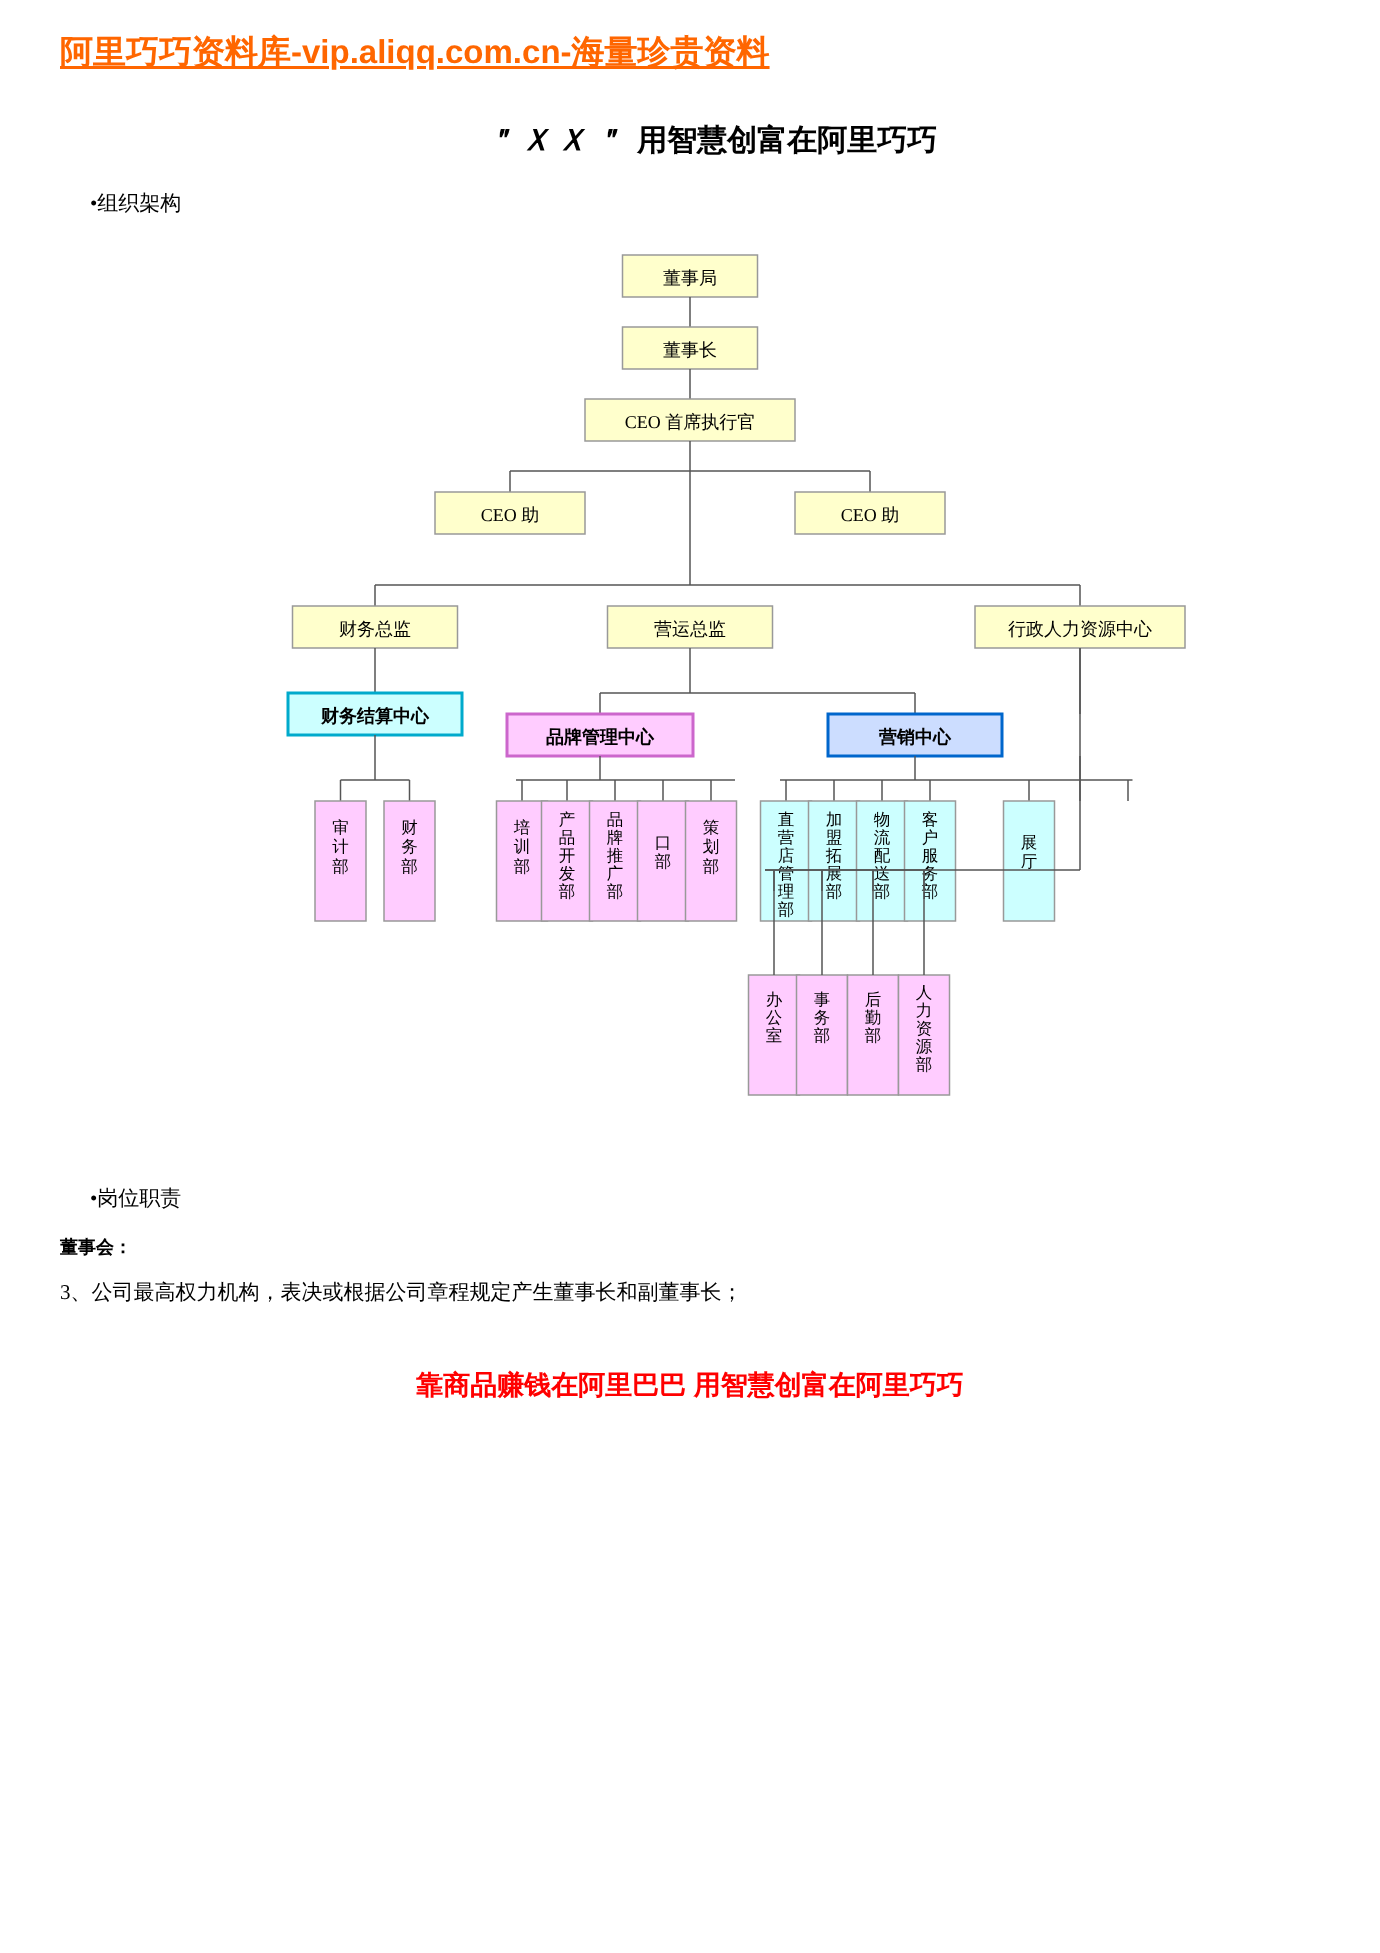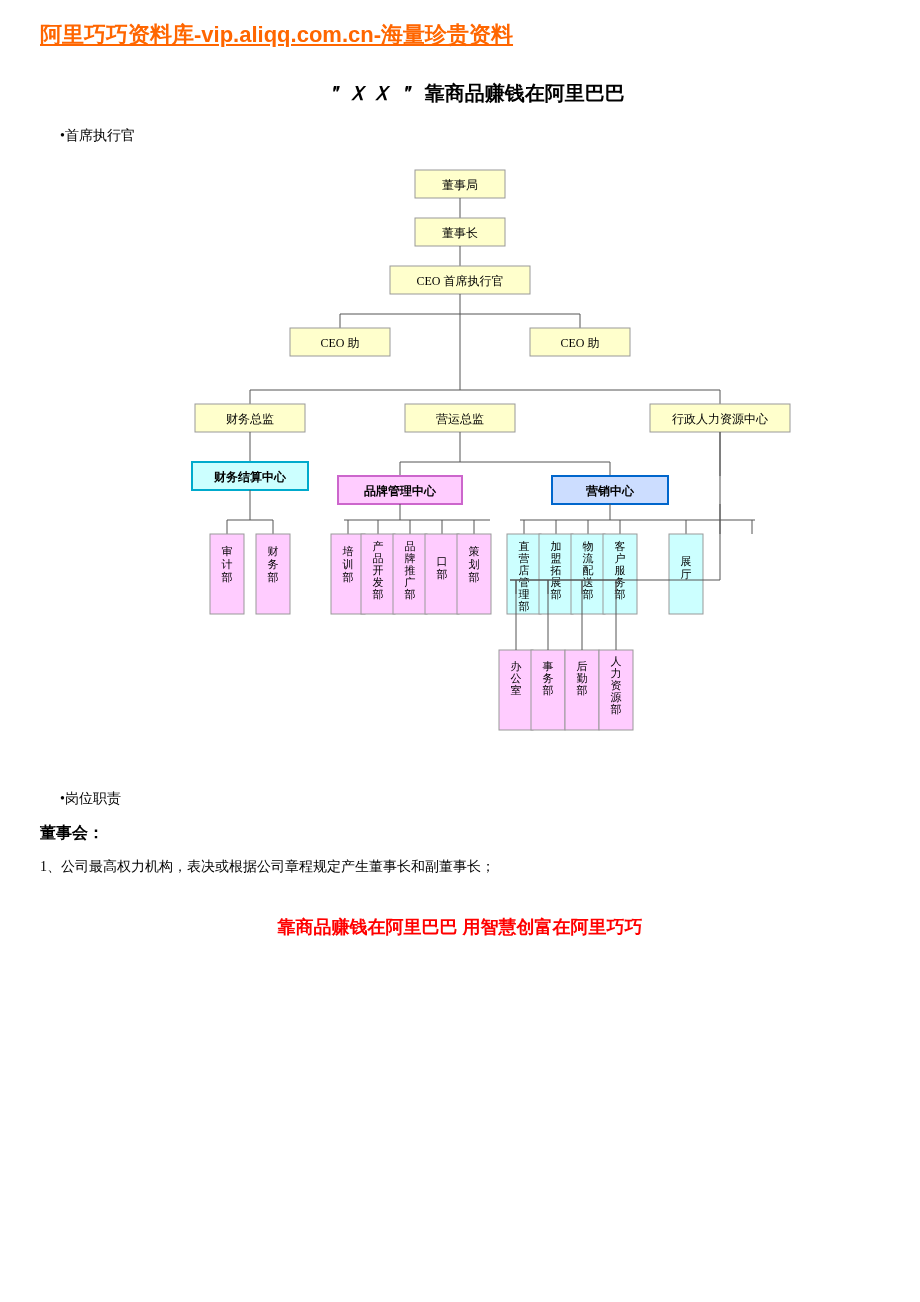--- a/index.html
+++ b/index.html
@@ -48,21 +48,21 @@
       margin-top: 30px;
     }
     
     .body-text {
       font-size: 14px;
       margin: 10px 0;
       line-height: 1.8;
     }
     .section-title-bold {
       font-weight: bold;
-      font-size: 16px;
+      font-size: 12px;
       margin: 4px 0 5px 0;
       font-family: Liberation Serif, serif;
     }
     
     .org-svg-container {
       width: 100%;
       display: flex;
       justify-content: center;
       margin: 10px 0;
       align-items: flex-end;
@@ -70,25 +70,25 @@
   </style>
 </head>
 <body>
 
 <div class="header-banner">
   <span class="header-text">阿里巧巧资料库-vip.aliqq.com.cn-海量珍贵资料</span>
 </div>
 
 <div class="page-title">
   <span class="xx">＂ＸＸ＂</span>
-  <span>靠商品赚钱在阿里巴巴</span>
+  <span>用智慧创富在阿里巧巧</span>
 </div>
 
 <div class="section-label">
-  <span>•首席执行官</span>
+  <span>•组织架构</span>
 </div>
 
 <div class="org-svg-container">
   <svg width="680" height="620">
 
     <defs>
       <style>
         .box-yellow { fill: #ffffcc; stroke: #999; stroke-width: 1; }
         .box-pink { fill: #ffccff; stroke: #999; stroke-width: 1; }
         .box-cyan { fill: #ccffff; stroke: #999; stroke-width: 1; }
@@ -305,15 +305,15 @@
 
   </svg>
 </div>
 
 <div class="section-label" style="">
   <span>•岗位职责</span>
 </div>
 
 <div class="section-title-bold">董事会：</div>
 
-<div class="body-text">1、公司最高权力机构，表决或根据公司章程规定产生董事长和副董事长；</div>
+<div class="body-text">3、公司最高权力机构，表决或根据公司章程规定产生董事长和副董事长；</div>
 
 <div class="footer-banner" style="margin-top: 36px;">靠商品赚钱在阿里巴巴  用智慧创富在阿里巧巧</div>
 
 </body></html>

